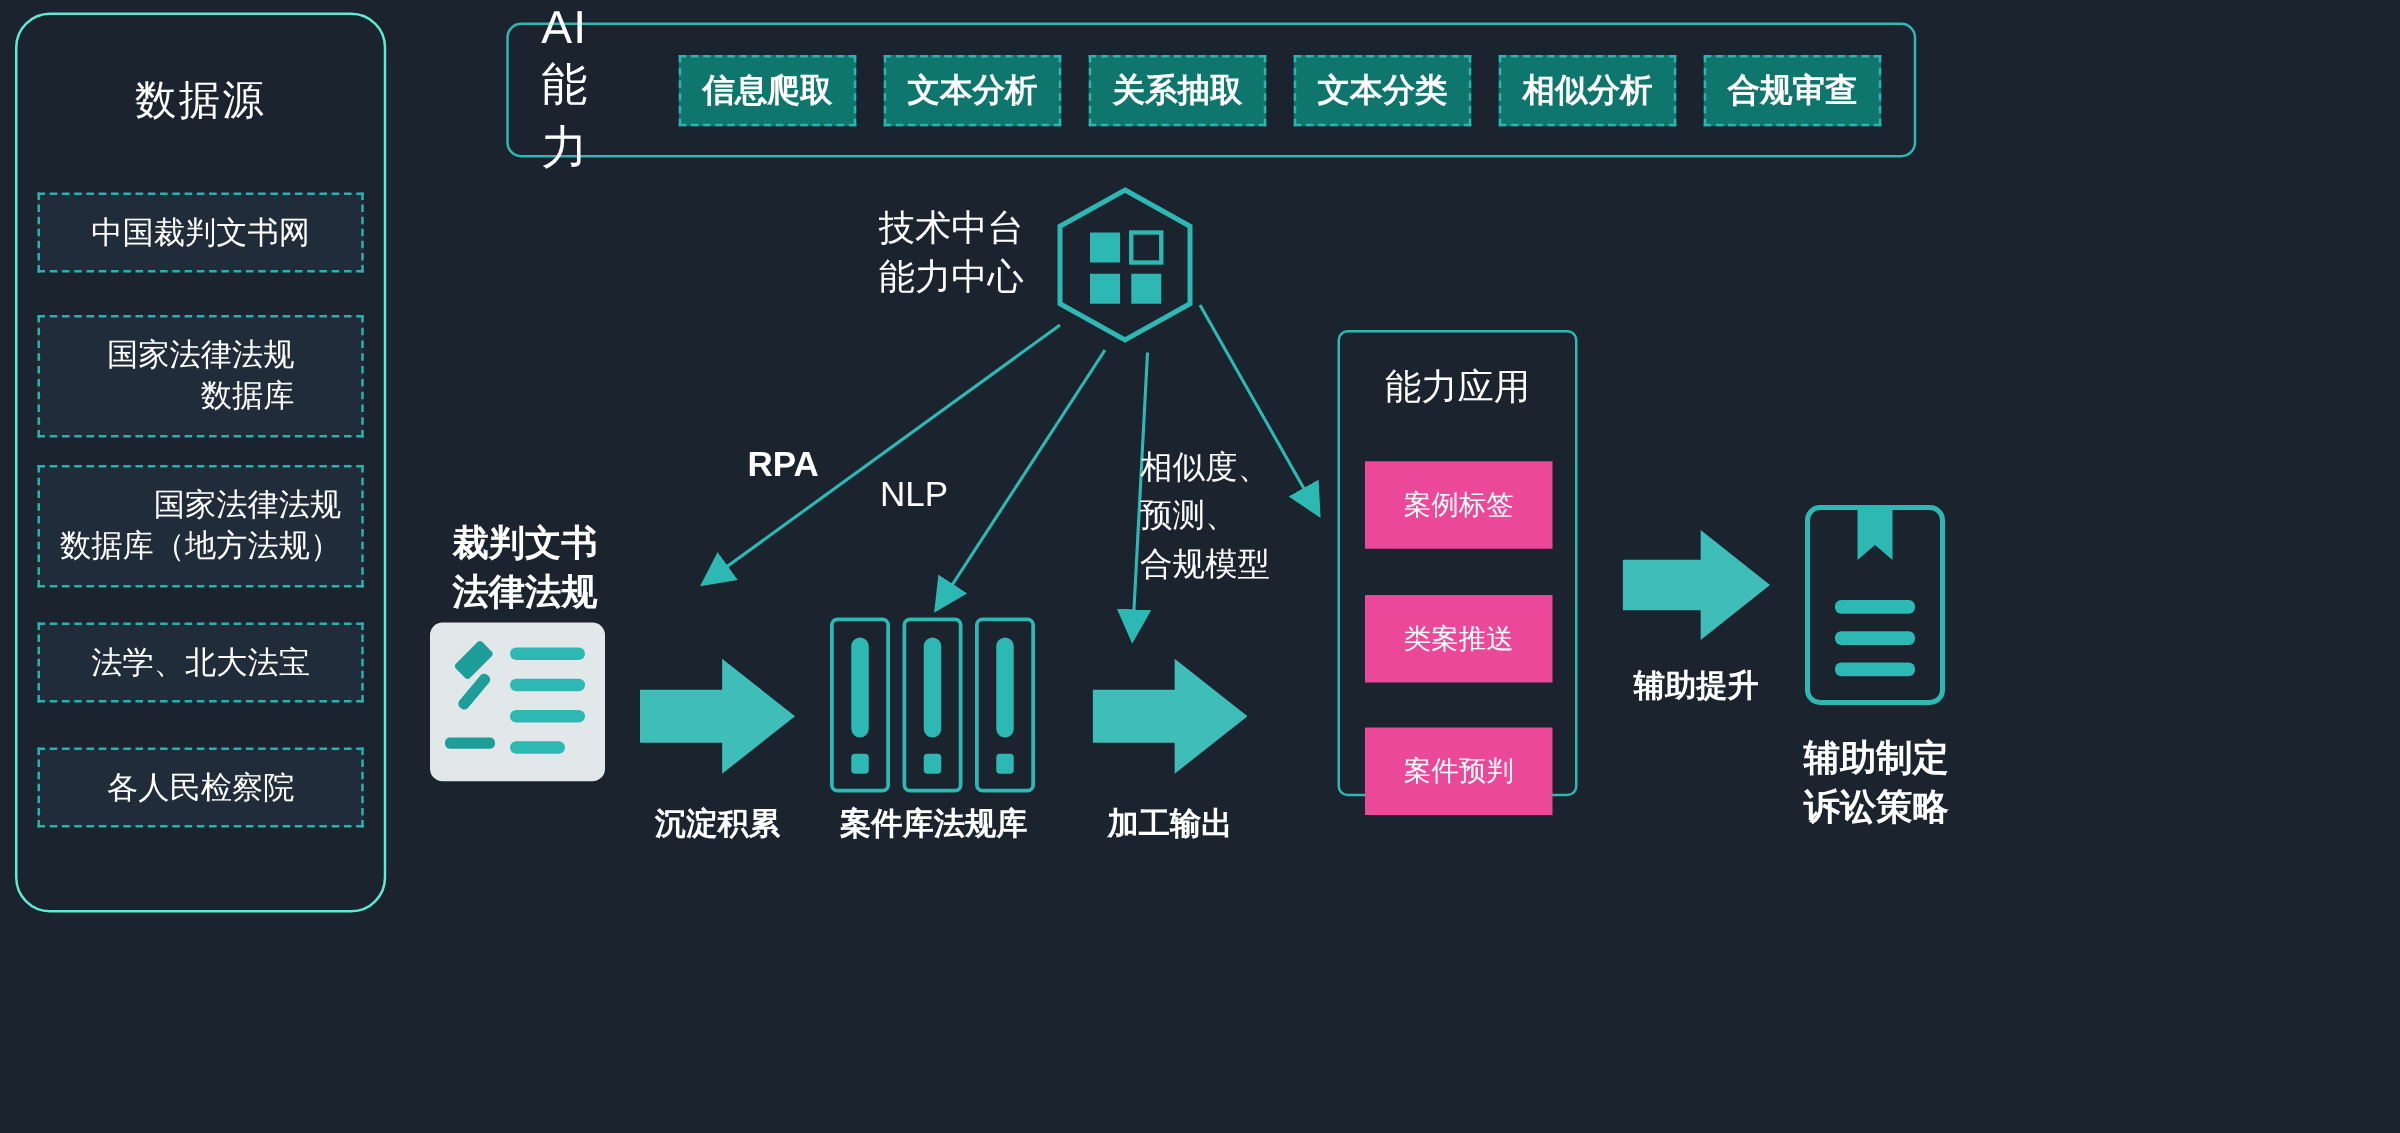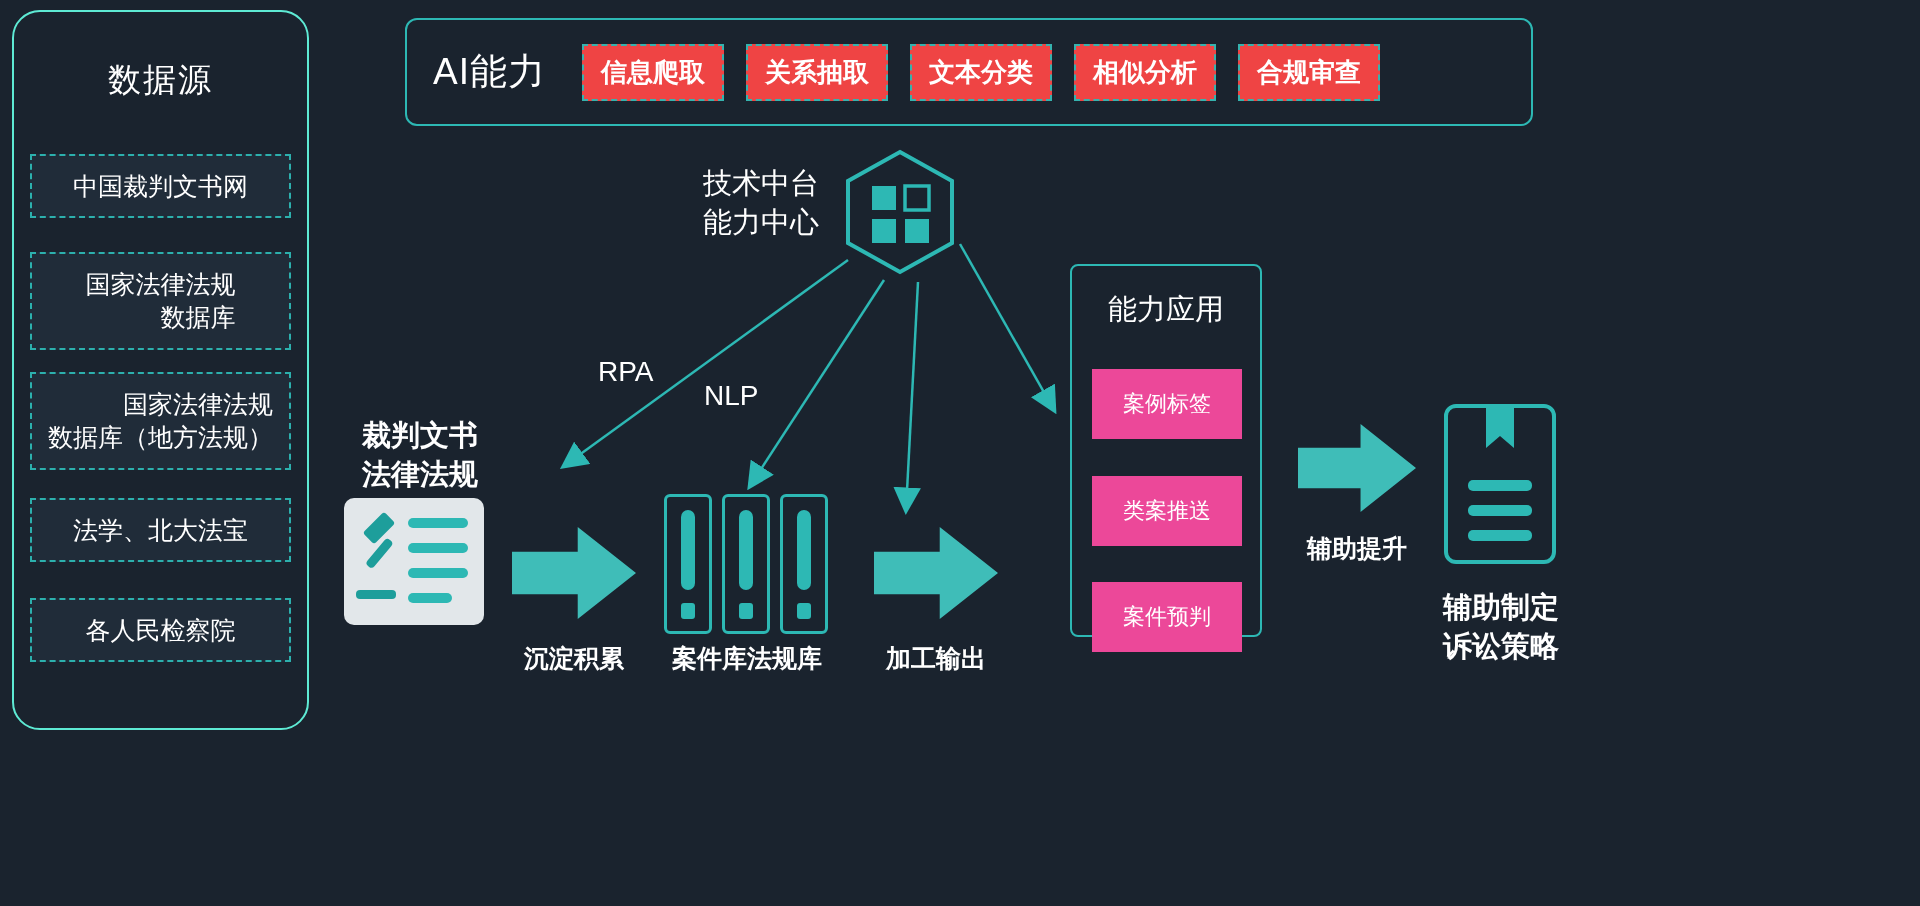--- a/index.html
+++ b/index.html
@@ -36,33 +36,33 @@
   .src-5{top:586px;height:60px;}
 
   .top-panel{
     position:absolute;left:405px;top:18px;width:1128px;height:108px;
     border:2px solid #2db8b4;border-radius:12px;
     display:flex;align-items:center;padding:0 26px;gap:22px;box-sizing:border-box;
   }
   .top-panel .panel-title{font-size:37px;font-weight:500;margin-right:14px;letter-spacing:1px;}
   .ai-chip{
     border:2px dashed rgba(45,184,180,.95);
-    background:#ef4444;
+    background:#0f766e;
     padding:9px 17px;font-size:26px;font-weight:600;white-space:nowrap;
   }
 
   
   .tech-label{
     position:absolute;left:688px;top:164px;width:146px;
     text-align:center;font-size:29px;font-weight:500;line-height:1.35;
   }
   .hexagon{position:absolute;left:842px;top:148px;}
 
   
-  .lbl-rpa{position:absolute;left:598px;top:356px;font-size:28px;font-weight:400;text-align:right;}
+  .lbl-rpa{position:absolute;left:598px;top:356px;font-size:28px;font-weight:700;text-align:right;}
   .lbl-nlp{position:absolute;left:704px;top:380px;font-size:28px;font-weight:500;}
   .lbl-model{position:absolute;left:912px;top:354px;font-size:26px;font-weight:500;line-height:1.5;}
 
   
   .src-doc-label{position:absolute;left:340px;top:416px;width:160px;text-align:center;
     font-size:29px;font-weight:600;line-height:1.35;}
   .doc-icon{
     position:absolute;left:344px;top:498px;width:140px;height:127px;
     background:#e2e7ea;border-radius:10px;
   }
@@ -142,40 +142,44 @@
 数据库</div>
     <div class="src-box src-3 pre">国家法律法规
 数据库（地方法规）</div>
     <div class="src-box src-4 pre">法学、北大法宝</div>
     <div class="src-box src-5 pre">各人民检察院</div>
   </div>
 
   <div class="top-panel">
     <span class="panel-title">AI能力</span>
     <span class="ai-chip">信息爬取</span>
+    <span class="ai-chip">文本分析</span>
     <span class="ai-chip">关系抽取</span>
     <span class="ai-chip">文本分类</span>
     <span class="ai-chip">相似分析</span>
     <span class="ai-chip">合规审查</span>
   </div>
 
   <div class="tech-label pre">技术中台
 能力中心</div>
   <div class="hexagon">
     <svg width="116" height="128" viewBox="0 0 116 128">
       <polygon points="58,4 110,33 110,95 58,124 6,95 6,33" fill="none" stroke="#2db8b4" stroke-width="4"></polygon>
       <rect x="30" y="38" width="24" height="24" fill="#2db8b4"></rect>
       <rect x="63" y="38" width="24" height="24" fill="none" stroke="#2db8b4" stroke-width="3.5"></rect>
       <rect x="30" y="71" width="24" height="24" fill="#2db8b4"></rect>
       <rect x="63" y="71" width="24" height="24" fill="#2db8b4"></rect>
     </svg>
   </div>
 
   <div class="lbl-rpa">RPA</div>
   <div class="lbl-nlp">NLP</div>
+  <div class="lbl-model pre">相似度、
+预测、
+合规模型</div>
 
   <div class="src-doc-label pre">裁判文书
 法律法规</div>
   <div class="doc-icon">
     <svg width="140" height="127" viewBox="0 0 140 127">
       <g fill="#1d9e9b">
         <rect x="20" y="22" width="30" height="16" rx="3" transform="rotate(-45 35 30)"></rect>
         <rect x="31" y="38" width="9" height="34" rx="4" transform="rotate(40 35 55)"></rect>
         <rect x="12" y="92" width="40" height="9" rx="4"></rect>
       </g>

